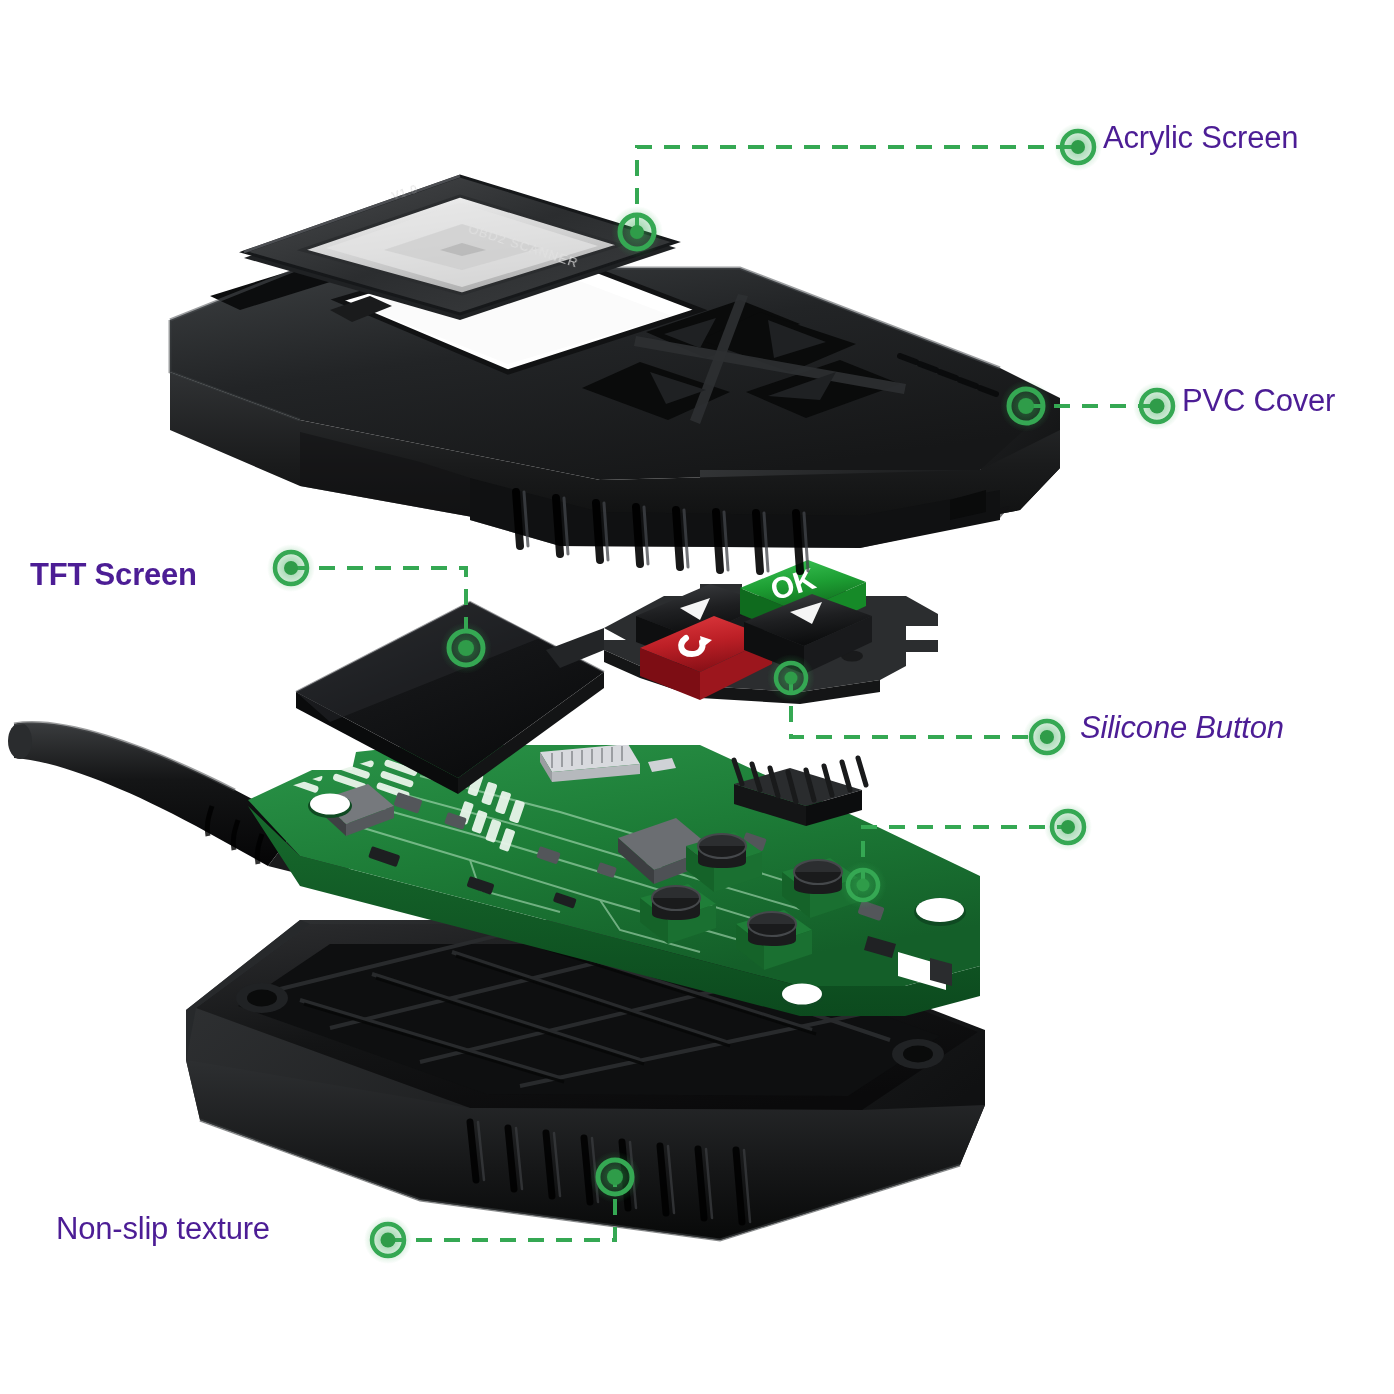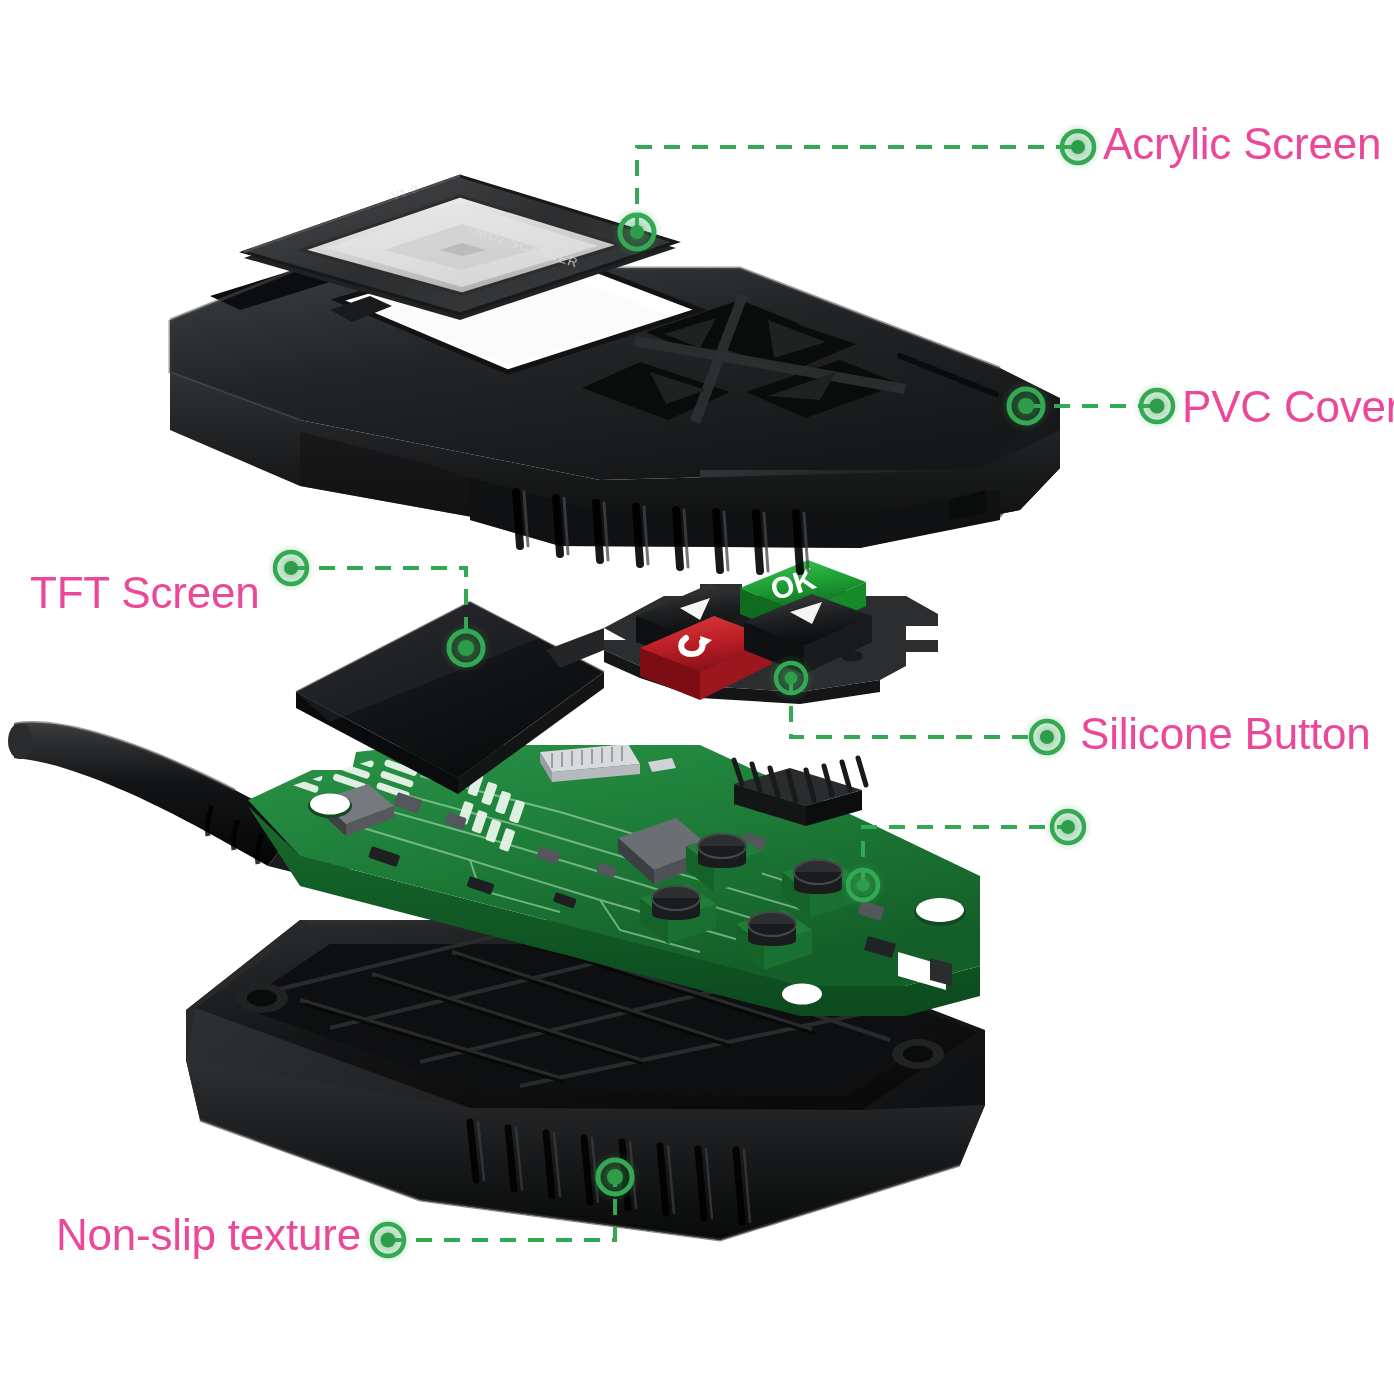--- a/index.html
+++ b/index.html
@@ -17,31 +17,31 @@
   }
   #art {
     position: absolute;
     top: 0; left: 0;
     width: 1394px;
     height: 1394px;
   }
   .callout-label {
     position: absolute;
     font-family: "Liberation Sans", sans-serif;
-    font-size: 44px;
+    font-size: 31px;
     font-weight: 400;
-    color: #ec4899;
+    color: #4c1d95;
     white-space: nowrap;
     letter-spacing: -0.2px;
     line-height: 1;
   }
   .lbl-acrylic   { left: 1103px; top: 122px; }
   .lbl-pvc       { left: 1182px; top: 385px; }
-  .lbl-tft       { left: 30px;   top: 571px; }
-  .lbl-silicone  { left: 1080px; top: 712px; }
+  .lbl-tft       { left: 30px;   top: 559px; font-weight: bold; }
+  .lbl-silicone  { left: 1080px; top: 712px; font-style: italic; }
   .lbl-pcb       { left: 1098px; top: 802px; }
   .lbl-nonslip   { left: 56px;   top: 1213px; }
 </style>
 </head>
 <body>
 
 <div id="stage">
 
   <svg id="art" viewBox="0 0 1394 1394">
     <defs>

